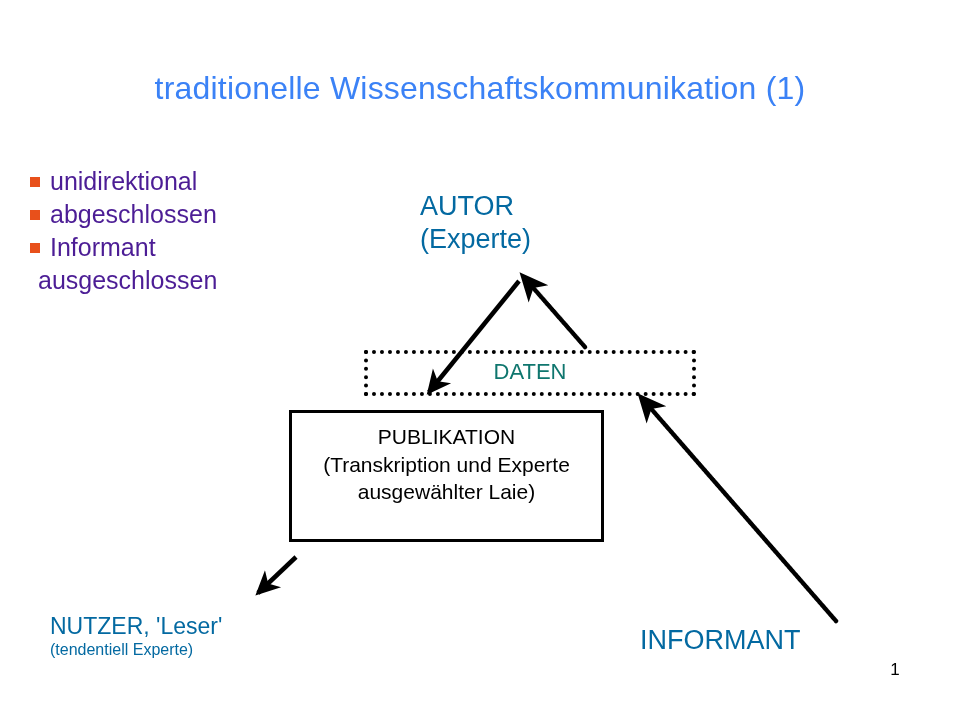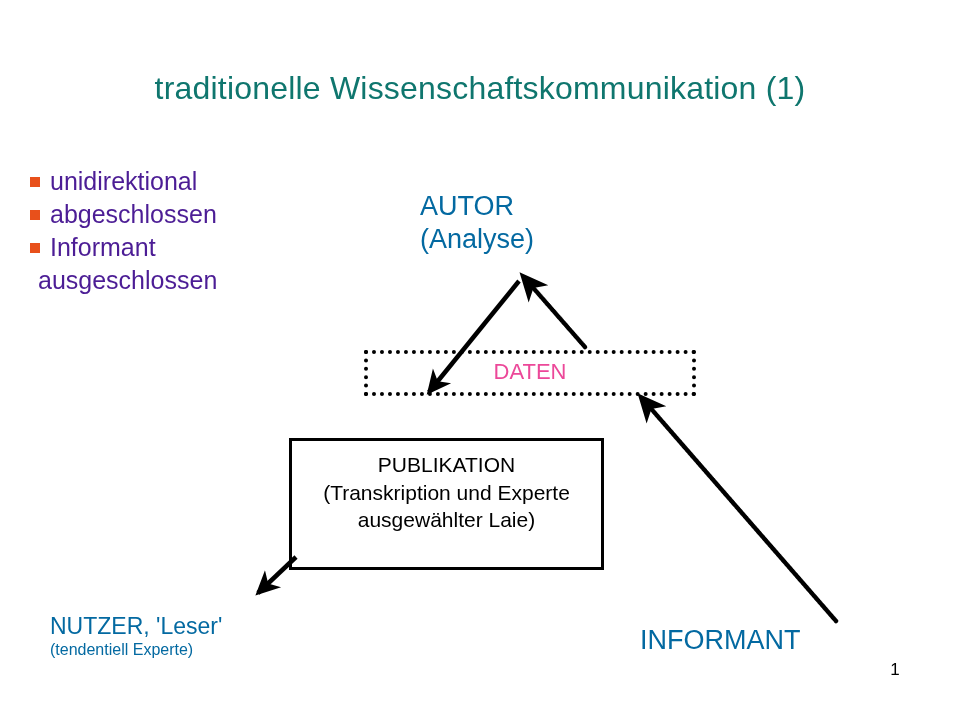--- a/index.html
+++ b/index.html
@@ -21,21 +21,21 @@
 
   
   .slide-title {
     position: absolute;
     left: 0;
     top: 70px;
     width: 960px;
     text-align: center;
     font-size: 32px;
     font-weight: 400;
-    color: #0f766e;
+    color: #3b82f6;
     letter-spacing: 0.2px;
     white-space: nowrap;
   }
 
   
   .bullet-list {
     position: absolute;
     left: 30px;
     top: 165px;
     width: 275px;
@@ -101,40 +101,39 @@
     height: 46px;
     border: 4px dotted #000000;
     box-sizing: border-box;
     background: transparent;
     display: flex;
     align-items: center;
     justify-content: center;
   }
   .daten-box .box-text {
     font-size: 22px;
-    color: #ec4899;
+    color: #0f766e;
     position: relative;
     top: -1px;
   }
 
   .publikation-box {
     position: absolute;
     left: 289px;
     top: 410px;
     width: 315px;
     height: 132px;
     border: 3px solid #000000;
     box-sizing: border-box;
     background: #ffffff;
     display: flex;
     flex-direction: column;
     align-items: center;
     justify-content: flex-start;
     padding-top: 10px;
-    margin-top: 28px;
   }
   .publikation-box .box-text {
     font-size: 21px;
     color: #000;
     line-height: 1.32;
     text-align: center;
     white-space: nowrap;
   }
 
   
@@ -176,21 +175,21 @@
     </div>
     <div class="bullet-row">
       <span class="bullet-marker"></span>
       <span class="bullet-text">Informant</span>
     </div>
     <div class="bullet-cont">ausgeschlossen</div>
   </div>
 
   <div class="node-label autor-label">
     <div>AUTOR</div>
-    <div>(Analyse)</div>
+    <div>(Experte)</div>
   </div>
 
   <div class="daten-box">
     <span class="box-text">DATEN</span>
   </div>
 
   <div class="publikation-box">
     <div class="box-text">PUBLIKATION</div>
     <div class="box-text">(Transkription und Experte</div>
     <div class="box-text">ausgewählter Laie)</div>

